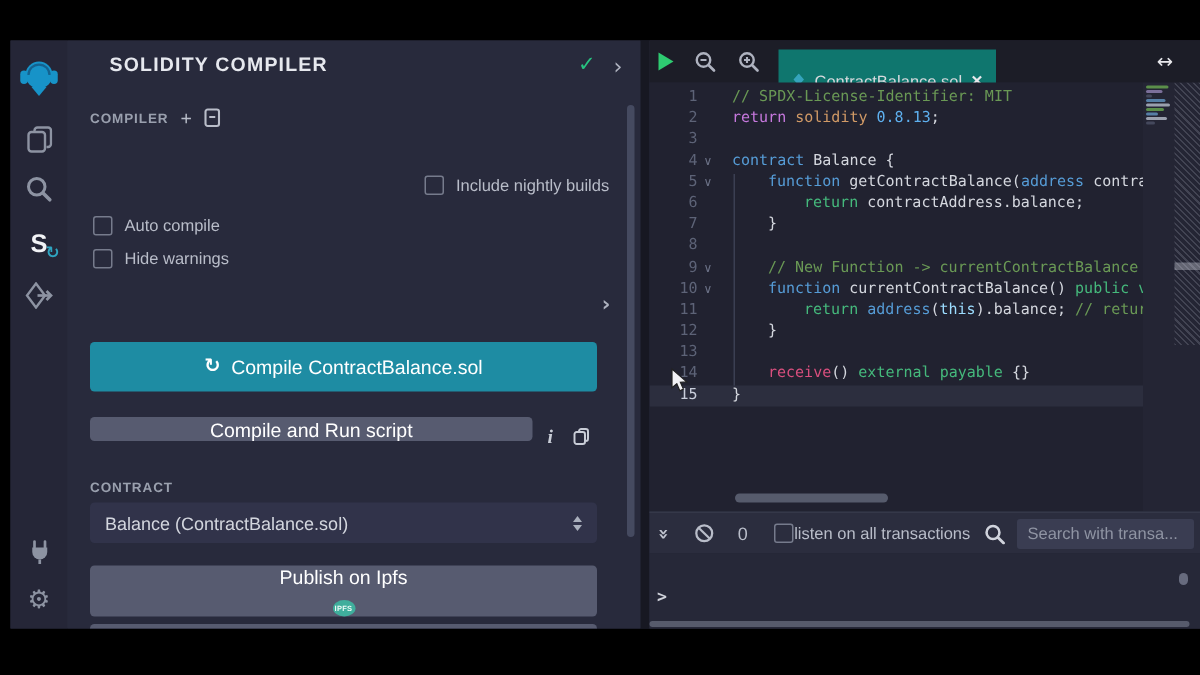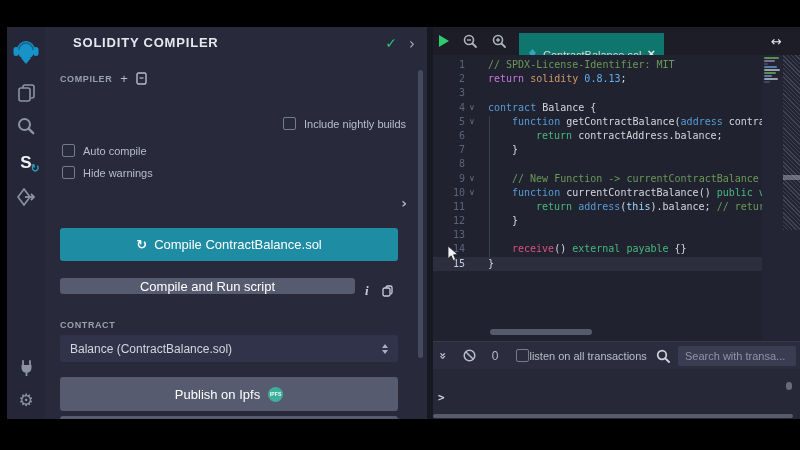--- a/index.html
+++ b/index.html
@@ -27,21 +27,21 @@
   .tri-up{width:0;height:0;border-left:3.5px solid transparent;border-right:3.5px solid transparent;border-bottom:4px solid #aab0bd;}
   .tri-dn{width:0;height:0;border-left:3.5px solid transparent;border-right:3.5px solid transparent;border-top:4px solid #aab0bd;}
   .checkrow{position:absolute;display:flex;align-items:center;gap:8px;font-size:11px;color:#b9bdc9;}
   .cbox{width:13px;height:13px;border:1.5px solid #767b8c;border-radius:2px;background:transparent;flex:0 0 auto;}
   .advanced{position:absolute;left:15px;right:20px;top:196px;display:flex;align-items:center;
             font-size:14px;color:#c6cad4;}
   .btn{position:absolute;left:15px;border-radius:3px;display:flex;align-items:center;justify-content:center;
        font-size:13px;color:#fff;cursor:default;}
   .btn-compile{top:201px;width:338px;height:33px;background:#1e8ca3;gap:7px;}
   .btn-run{top:251px;width:295px;height:16px;background:#575b70;}
-  .btn-ipfs{top:350px;width:338px;height:34px;background:#575b70;gap:8px;}
+  .btn-ipfs{top:350px;width:338px;height:34px;background:#575b70;gap:8px;flex-direction:column;}
   .btn-sliver{position:absolute;left:15px;top:389px;width:338px;height:3px;background:#575b70;border-radius:3px 3px 0 0;}
   .mini-i{position:absolute;left:320px;top:256px;font-family:"Liberation Serif",serif;font-style:italic;font-weight:bold;font-size:13px;color:#c9cdd7;}
   .ipfs-badge{width:15px;height:15px;border-radius:50%;background:#3fae9c;color:#eafaf6;font-size:5px;font-weight:bold;
               display:flex;align-items:center;justify-content:center;letter-spacing:.2px;}
   .panel-scroll{position:absolute;left:373px;top:43px;width:5px;height:288px;background:#454a60;border-radius:3px;}
 
   
   .divider{position:absolute;left:420px;top:0;width:6px;height:392px;background:#171822;}
   .edcol{position:absolute;left:426px;top:0;width:367px;height:392px;background:#212230;}
   .tabbar{position:absolute;left:0;top:0;width:100%;height:28px;background:#1c1d27;display:flex;align-items:center;}

